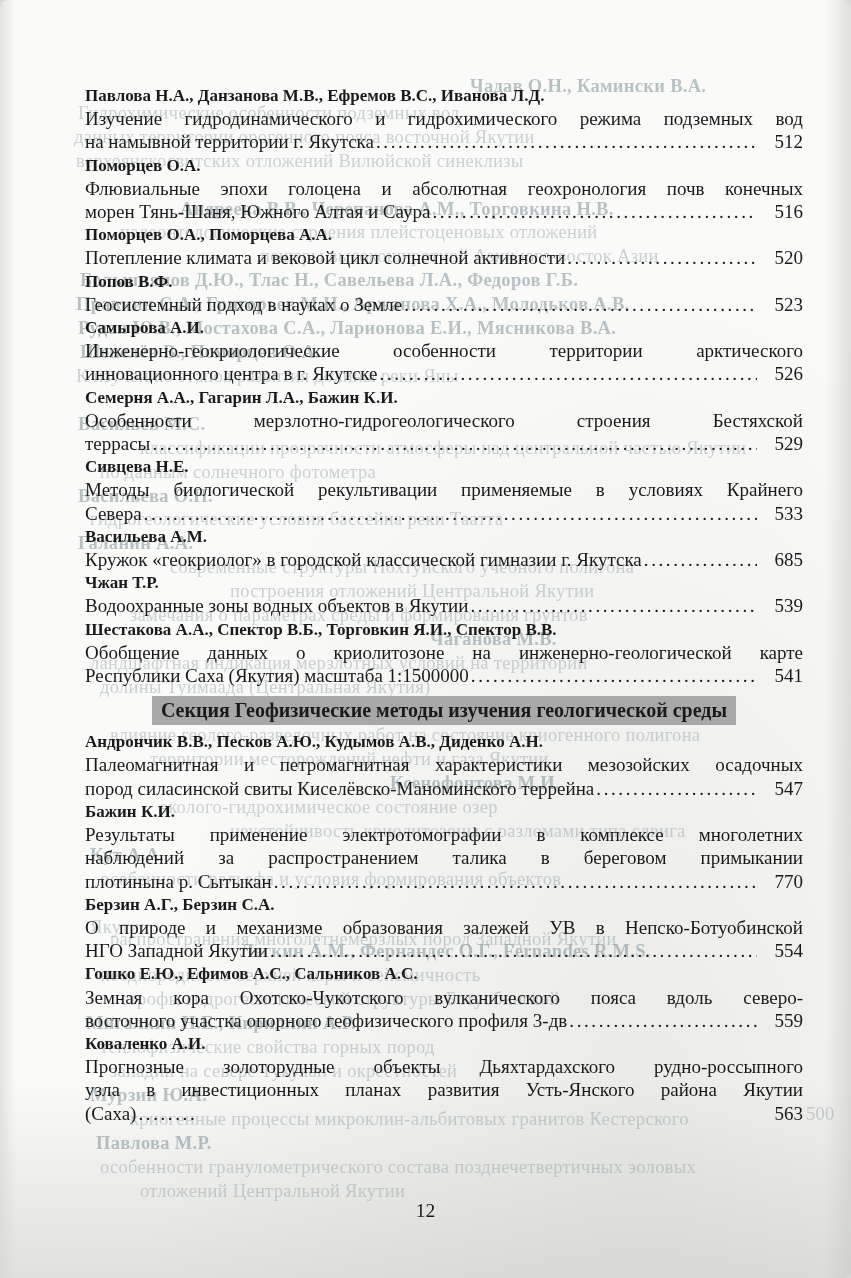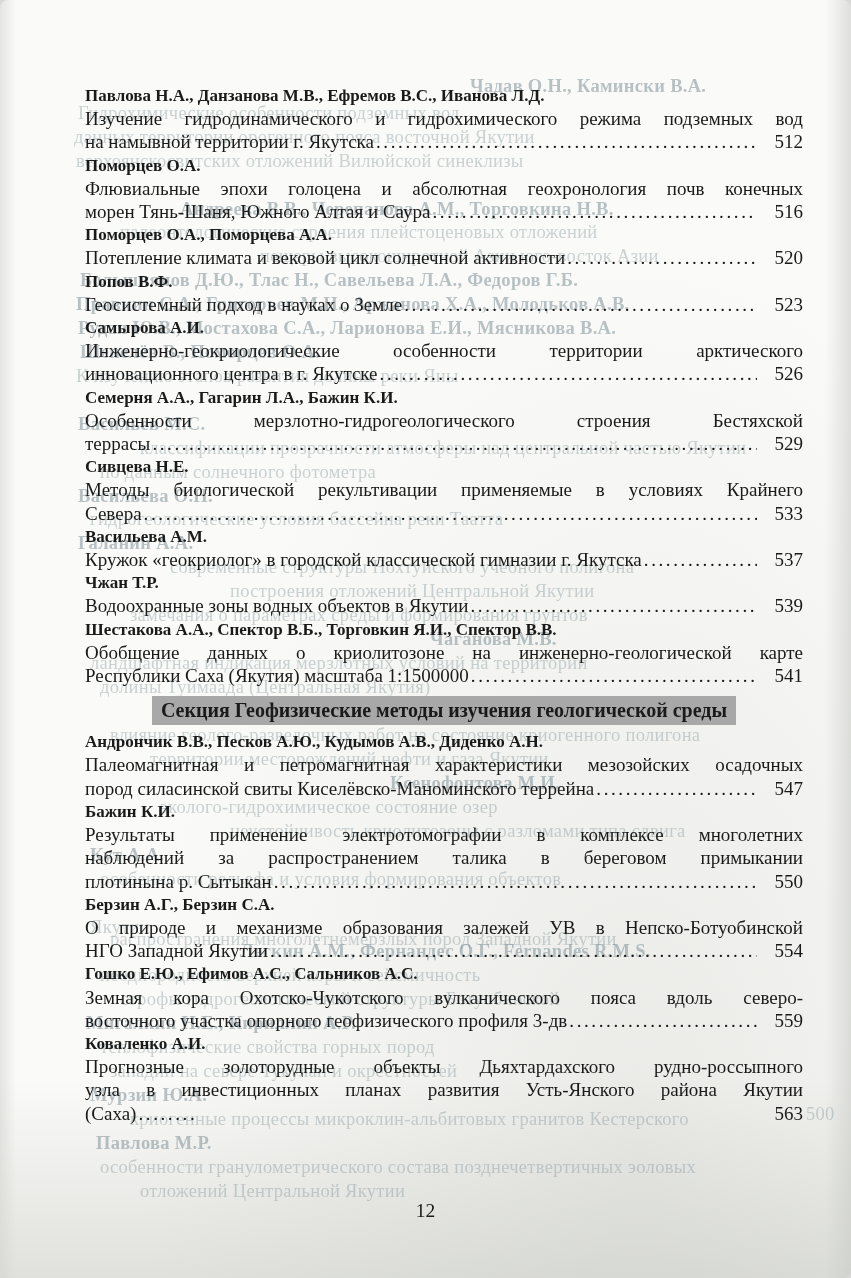--- a/index.html
+++ b/index.html
@@ -157,21 +157,21 @@
         <div class="tline">Методы биологической рекультивации применяемые в условиях Крайнего</div>
         <div class="lrow">
           <span class="tail">Севера</span>
           <span class="dots">............................................................................................................................................................................................................................</span>
           <span class="pg">533</span>
         </div>
         <div class="authors">Васильева А.М.</div>
         <div class="lrow">
           <span class="tail">Кружок «геокриолог» в городской классической гимназии г. Якутска</span>
           <span class="dots">............................................................................................................................................................................................................................</span>
-          <span class="pg">537</span>
+          <span class="pg">685</span>
         </div>
         <div class="authors">Чжан Т.Р.</div>
         <div class="lrow">
           <span class="tail">Водоохранные зоны водных объектов в Якутии</span>
           <span class="dots">............................................................................................................................................................................................................................</span>
           <span class="pg">539</span>
         </div>
         <div class="authors">Шестакова А.А., Спектор В.Б., Торговкин Я.И., Спектор В.В.</div>
         <div class="tline">Обобщение данных о криолитозоне на инженерно-геологической карте</div>
         <div class="lrow">
@@ -186,21 +186,21 @@
           <span class="tail">пород силасинской свиты Киселёвско-Маноминского террейна</span>
           <span class="dots">............................................................................................................................................................................................................................</span>
           <span class="pg">547</span>
         </div>
         <div class="authors">Бажин К.И.</div>
         <div class="tline">Результаты применение электротомографии в комплексе многолетних</div>
         <div class="tline">наблюдений за распространением талика в береговом примыкании</div>
         <div class="lrow">
           <span class="tail">плотинына р. Сытыкан</span>
           <span class="dots">............................................................................................................................................................................................................................</span>
-          <span class="pg">550</span>
+          <span class="pg">770</span>
         </div>
         <div class="authors">Берзин А.Г., Берзин С.А.</div>
         <div class="tline">О природе и механизме образования залежей УВ в Непско-Ботуобинской</div>
         <div class="lrow">
           <span class="tail">НГО Западной Якутии</span>
           <span class="dots">............................................................................................................................................................................................................................</span>
           <span class="pg">554</span>
         </div>
         <div class="authors">Гошко Е.Ю., Ефимов А.С., Сальников А.С.</div>
         <div class="tline">Земная кора Охотско-Чукотского вулканического пояса вдоль северо-</div>

